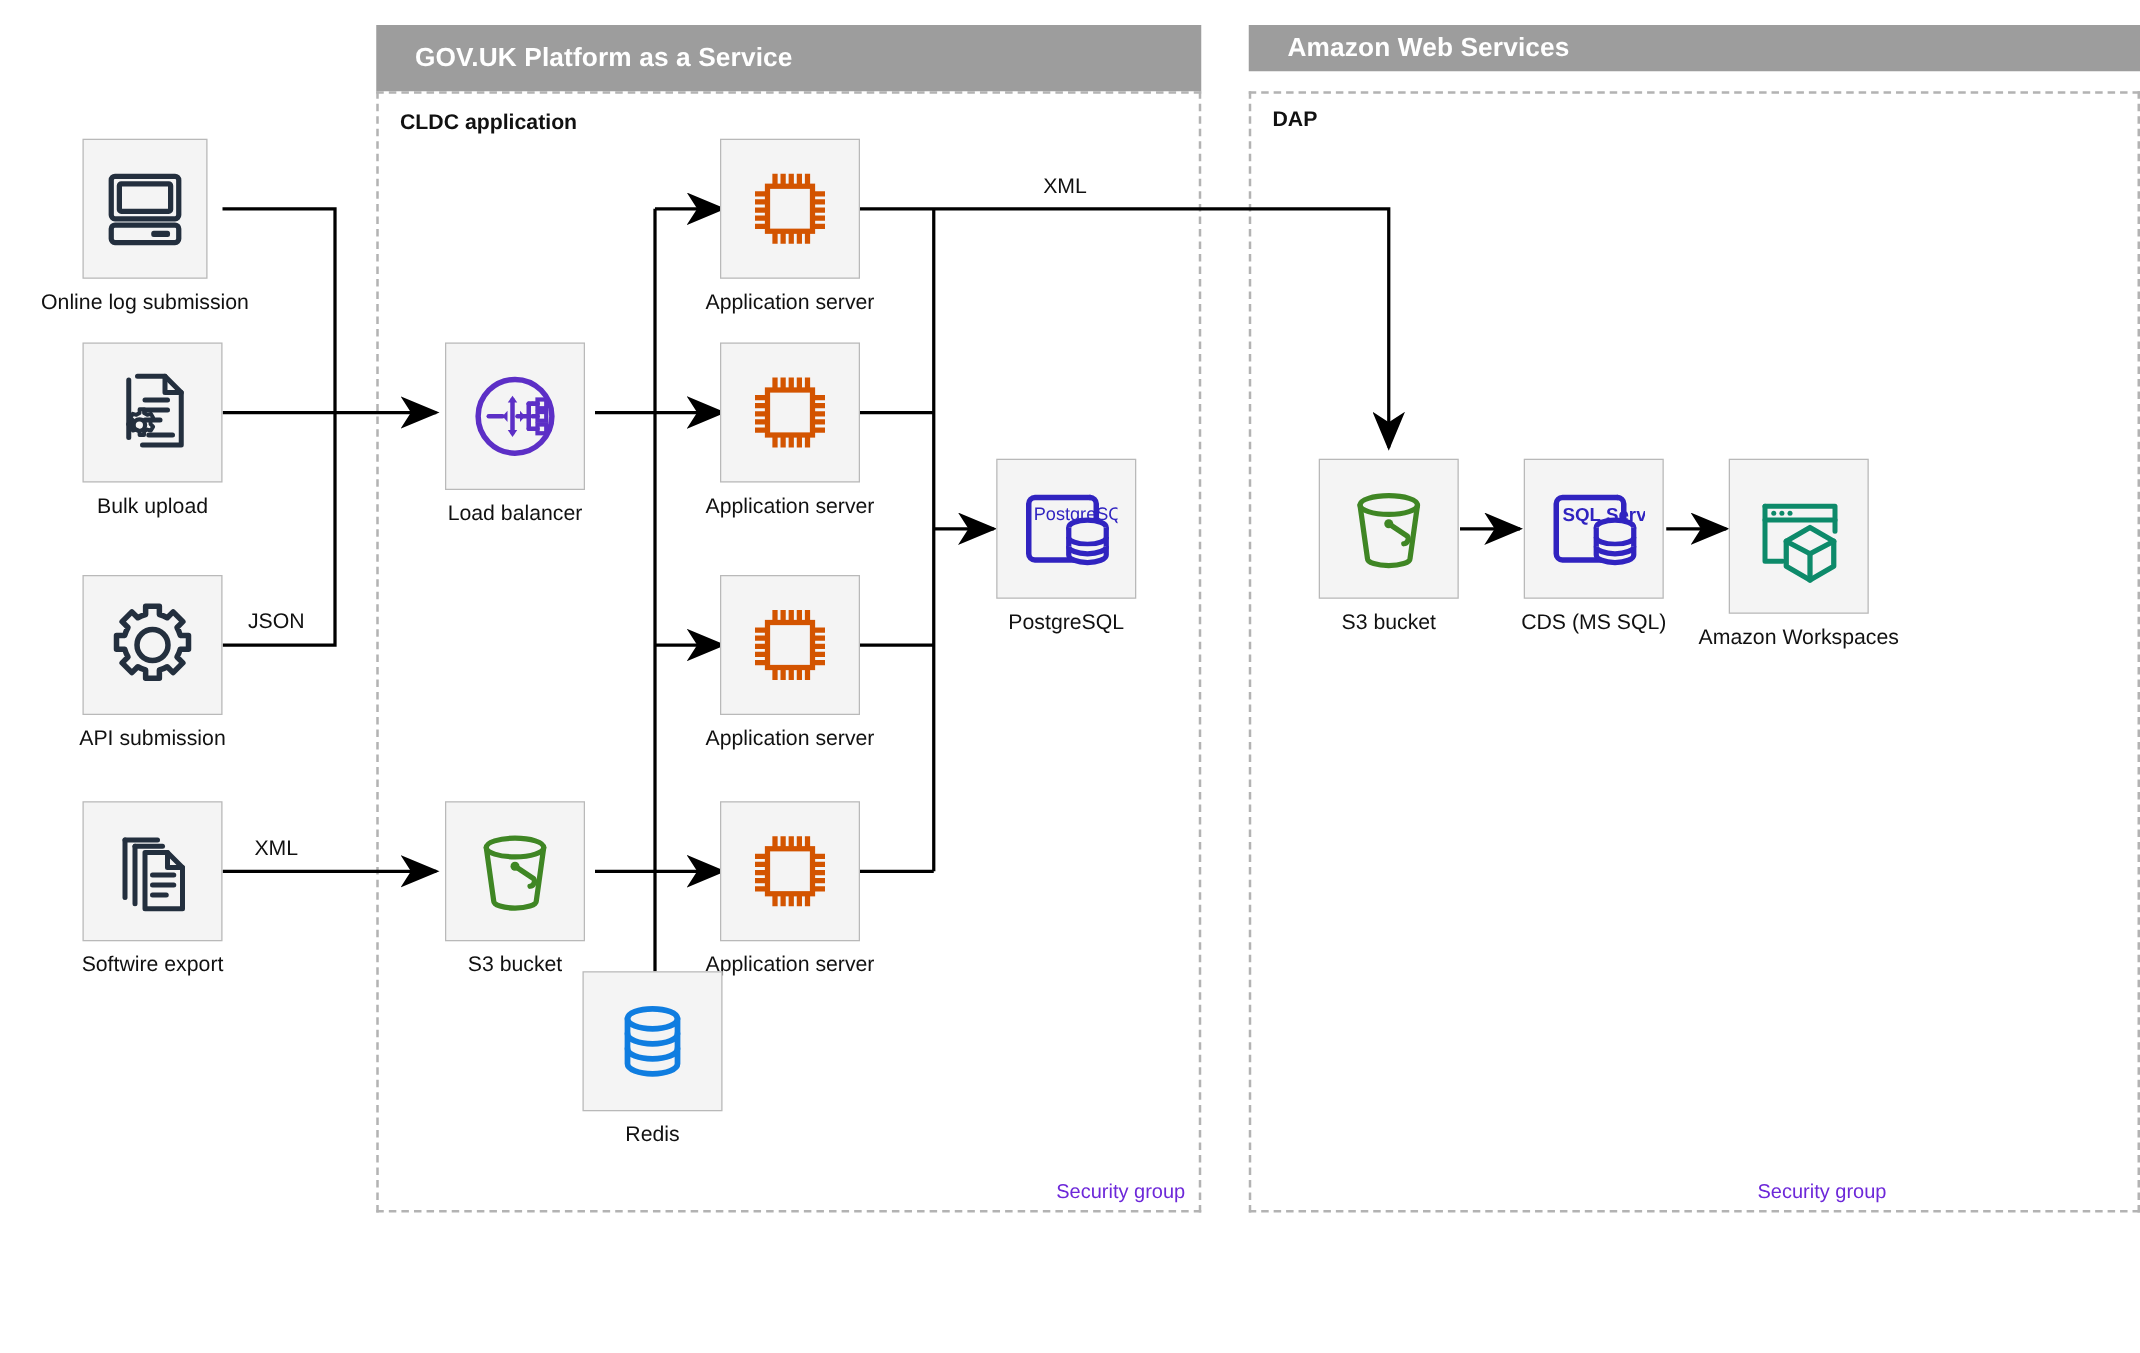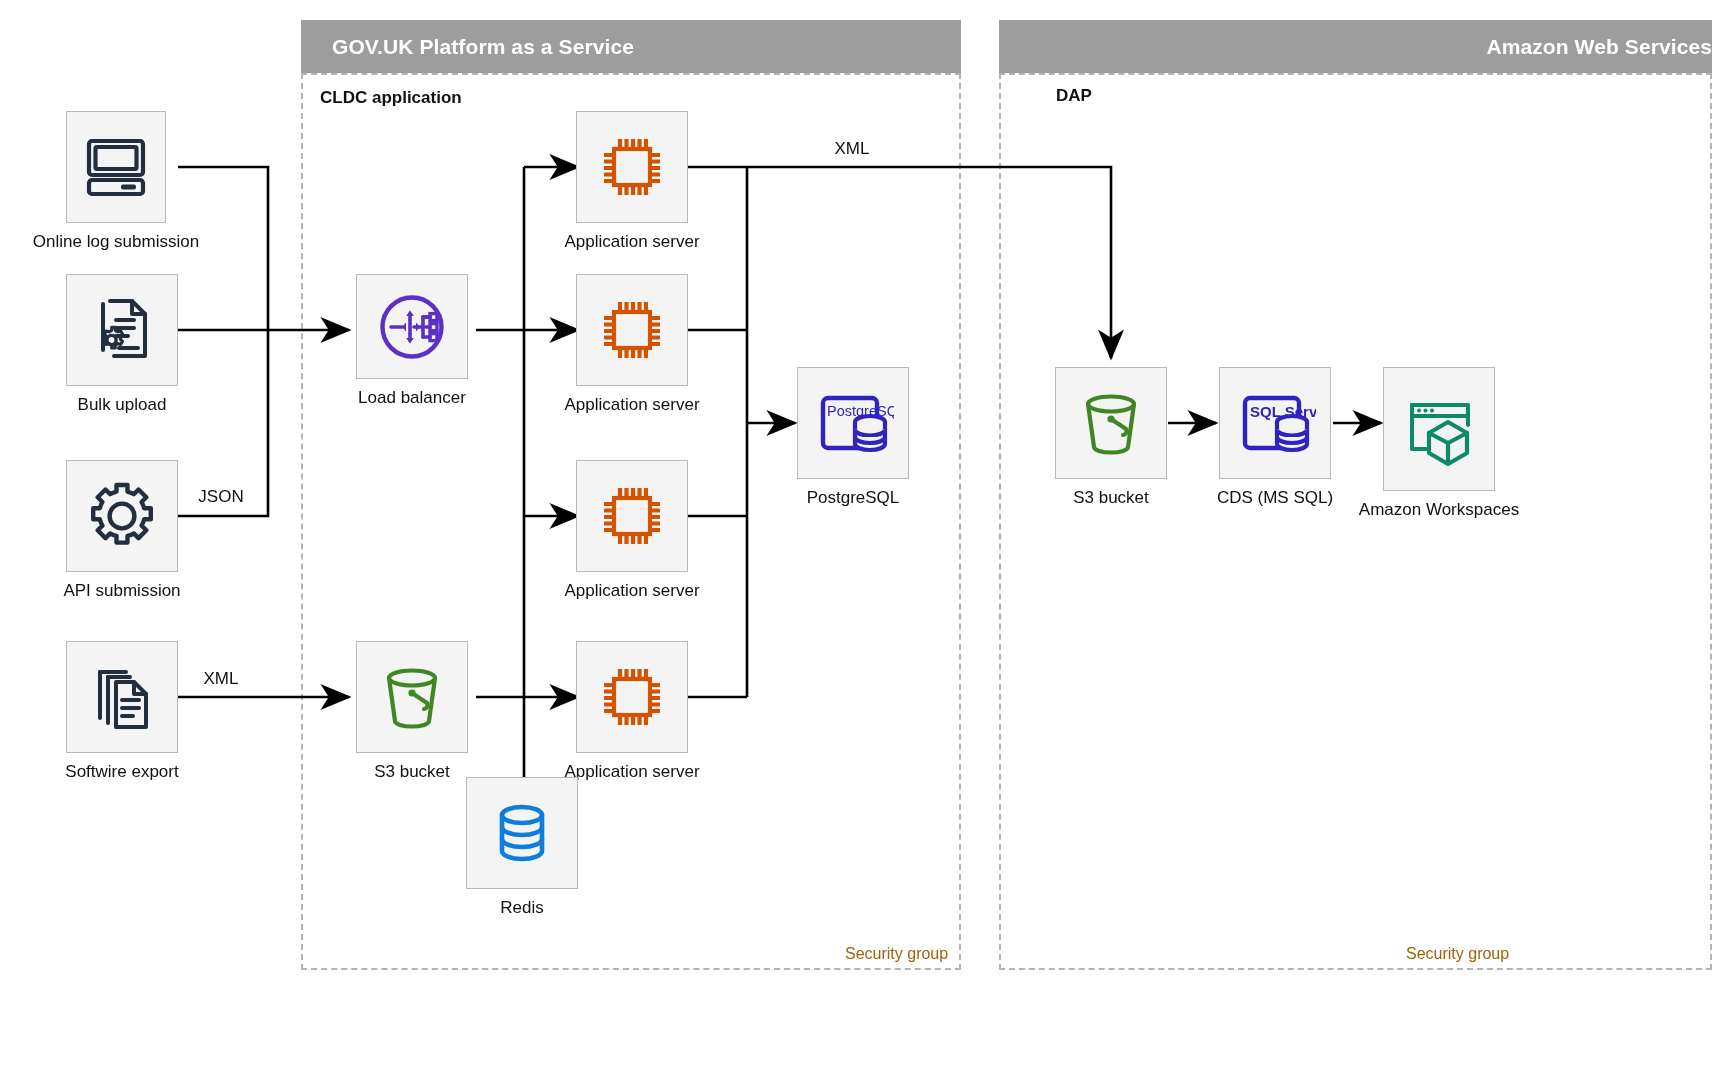--- a/index.html
+++ b/index.html
@@ -18,21 +18,21 @@
     display:flex;align-items:center;padding-left:31px;box-sizing:border-box;
   }
   
   .dashbox{
     position:absolute;border:2px dashed #b3b3b3;box-sizing:border-box;background:transparent;
   }
   .subtitle{
     position:absolute;font-size:17px;font-weight:bold;color:#111111;white-space:nowrap;
   }
   .secgroup{
-    position:absolute;font-size:16px;color:#a16207;white-space:nowrap;
+    position:absolute;font-size:16px;color:#6d28d9;white-space:nowrap;
   }
   
   .node{position:absolute;}
   .tile{
     width:100%;height:100%;background:#f4f4f4;border:1.5px solid #b9b9b9;
     box-sizing:border-box;display:flex;align-items:center;justify-content:center;
   }
   .tile svg{display:block;}
   .nodelabel{
     position:absolute;left:50%;transform:translateX(-50%);
@@ -45,29 +45,29 @@
   }
 </style>
 </head>
 <body>
 
 <div id="stage">
 
   <div class="banner" style="left:301px;top:20px;width:660px;height:53px;">
     <span>GOV.UK Platform as a Service</span>
   </div>
-  <div class="banner" style="left:999px;top:20px;width:713px;height:53px;justify-content:flex-end;">
+  <div class="banner" style="left:999px;top:20px;width:713px;height:37px;">
     <span>Amazon Web Services</span>
   </div>
 
   <div class="dashbox" style="left:301px;top:73px;width:660px;height:897px;"></div>
   <div class="dashbox" style="left:999px;top:73px;width:713px;height:897px;"></div>
 
   <div class="subtitle" style="left:320px;top:88px;">CLDC application</div>
-  <div class="subtitle" style="left:1056px;top:86px;">DAP</div>
+  <div class="subtitle" style="left:1018px;top:86px;">DAP</div>
 
   <div class="secgroup" style="left:845px;top:945px;">Security group</div>
   <div class="secgroup" style="left:1406px;top:945px;">Security group</div>
 
   <svg class="layer" viewBox="0 0 1712 1082" preserveAspectRatio="none">
     <defs>
       <marker id="arrow" viewBox="0 0 12 10" refX="11" refY="5" markerWidth="12" markerHeight="10" orient="auto-start-reverse">
         <path d="M0,0 L12,5 L0,10 L3.2,5 Z" fill="#000000"></path>
       </marker>
     </defs>
@@ -164,21 +164,21 @@
           <path d="M48,21 L48,33 L60,33"></path>
           <path d="M36,39 L53,39"></path>
           <path d="M36,47 L53,47"></path>
           <path d="M36,55 L47,55"></path>
         </g>
       </svg>
     </div>
     <div class="nodelabel">Softwire export</div>
   </div>
 
-  <div class="node" style="left:356px;top:274px;width:112px;height:105px;">
+  <div class="node" style="left:356px;top:274px;width:112px;height:118px;">
     <div class="tile">
       <svg width="78" height="78" viewBox="0 0 78 78">
         <circle cx="39" cy="39" r="29.5" fill="none" stroke="#5c2fc6" stroke-width="4.4"></circle>
         <g fill="none" stroke="#5c2fc6" stroke-width="3.6" stroke-linecap="round" stroke-linejoin="round">
           <path d="M18,39 H29"></path>
           <path d="M37,26 V52"></path>
           <path d="M50,39 H41"></path>
           <path d="M53,39 H57"></path>
           <path d="M53,29 H53 M53,29 H57"></path>
           <path d="M53,29 H50 L50,29"></path>

